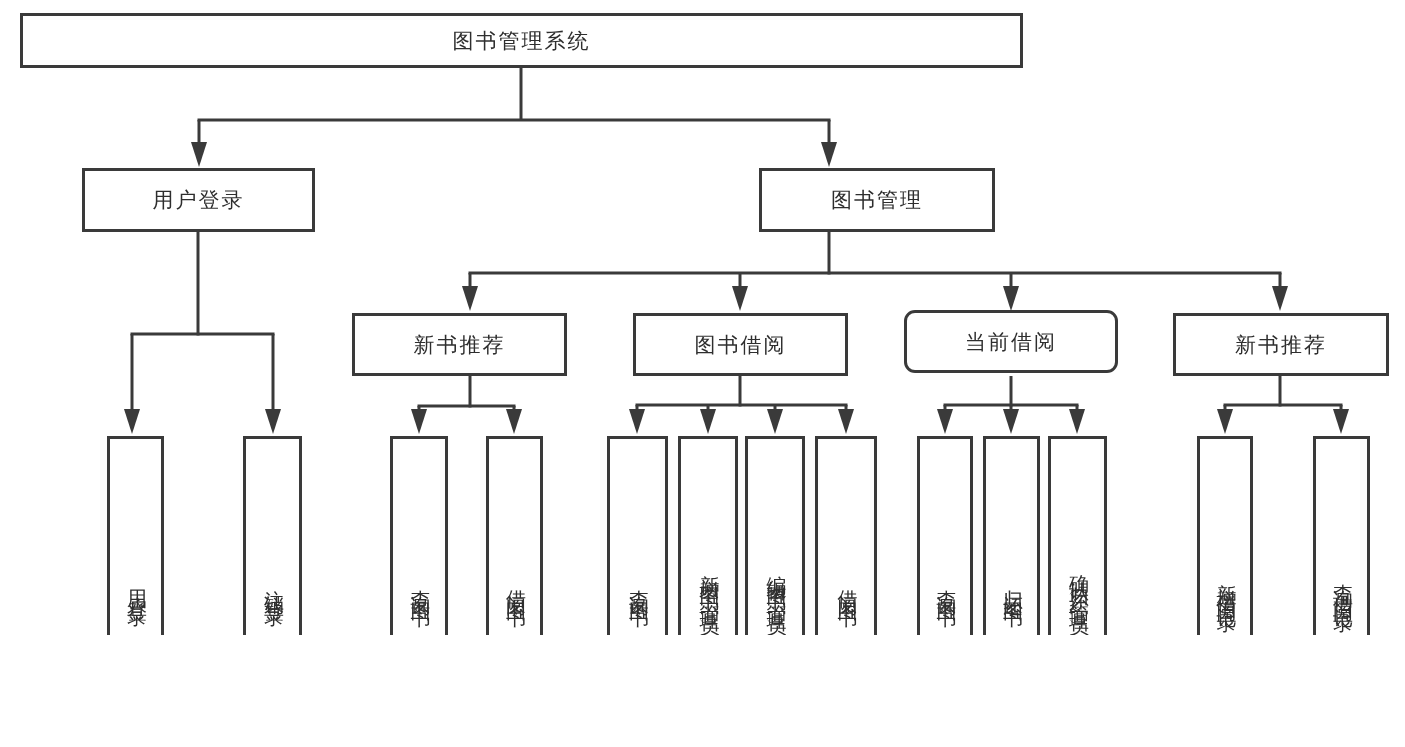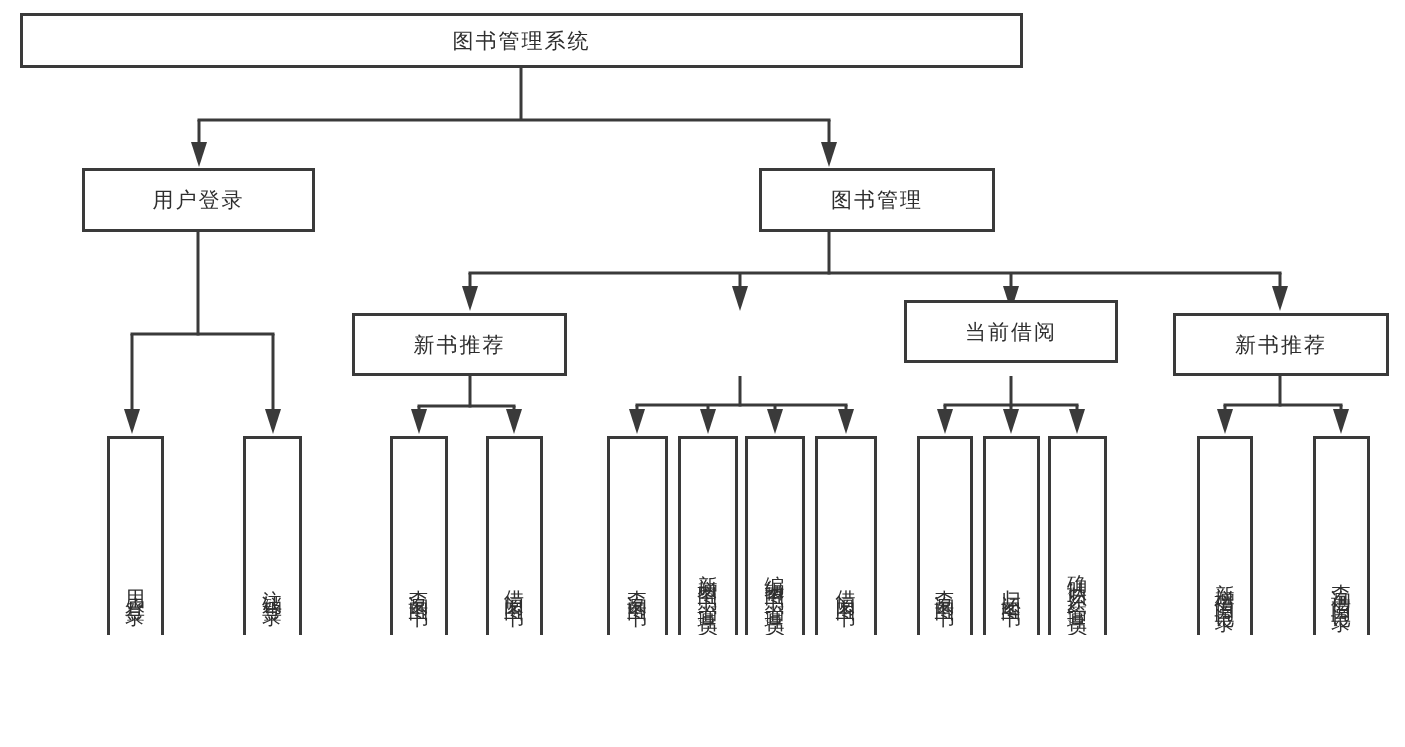--- a/index.html
+++ b/index.html
@@ -7,21 +7,21 @@
     --border:#3a3a3a;
     --text:#2e2e2e;
     --background:#ffffff;
     --watermark:#9c9ca0;
   }
   html,body{margin:0;padding:0;background:var(--background);}
   .canvas{
     position:relative;
     width:1405px;height:635px;
     background:var(--background);
-    font-family:Liberation Serif, serif;
+    font-family:Liberation Mono, monospace;
     color:var(--text);
     overflow:hidden;
   }
   .wires{position:absolute;left:0;top:0;}
   .wires line{stroke:var(--line);stroke-width:3;}
   .wires polygon{fill:var(--line);}
   .box{
     position:absolute;box-sizing:border-box;
     border:3px solid var(--border);
     background:#fff;
@@ -35,21 +35,21 @@
     font-size:20px;
     letter-spacing:6px;
     line-height:1;
   }
   
   #root-box  {left:20px;  top:13px;  width:1003px;height:55px;}
   #b0-box    {left:82px;  top:168px; width:233px; height:64px;}
   #b1-box    {left:711px; top:168px; width:236px; height:64px;margin-left:48px;}
   #g0-box    {left:352px; top:313px; width:215px; height:63px;}
   #g1-box    {left:633px; top:313px; width:215px; height:63px;}
-  #g2-box    {left:904px; top:300px; width:214px; height:63px;}
+  #g2-box    {left:904px; top:310px; width:214px; height:63px;border-radius:11px;}
   #g3-box    {left:1173px;top:313px; width:216px; height:63px;}
   .leaf      {top:436px;height:299px;}
   #b0l0{left:107px;width:57px;} #b0l1{left:243px;width:59px;}
   #g0l0{left:390px;width:58px;} #g0l1{left:486px;width:57px;}
   #g1l0{left:607px;width:61px;} #g1l1{left:678px;width:60px;}
   #g1l2{left:745px;width:60px;} #g1l3{left:815px;width:62px;}
   #g2l0{left:917px;width:56px;} #g2l1{left:983px;width:57px;}
   #g2l2{left:1048px;width:59px;}
   #g3l0{left:1197px;width:56px;} #g3l1{left:1313px;width:57px;}
   .watermark{
@@ -132,20 +132,23 @@
   <div class="box h-box" id="b0-box">
     <span>用户登录</span>
   </div>
   <div class="box h-box" id="b1-box">
     <span>图书管理</span>
   </div>
 
   <div class="box h-box" id="g0-box">
     <span>新书推荐</span>
   </div>
+  <div class="box h-box" id="g1-box">
+    <span>图书借阅</span>
+  </div>
   <div class="box h-box" id="g2-box">
     <span>当前借阅</span>
   </div>
   <div class="box h-box" id="g3-box">
     <span>新书推荐</span>
   </div>
 
   <div class="box v-box leaf" id="b0l0">
     <span>用户登录</span>
   </div>

